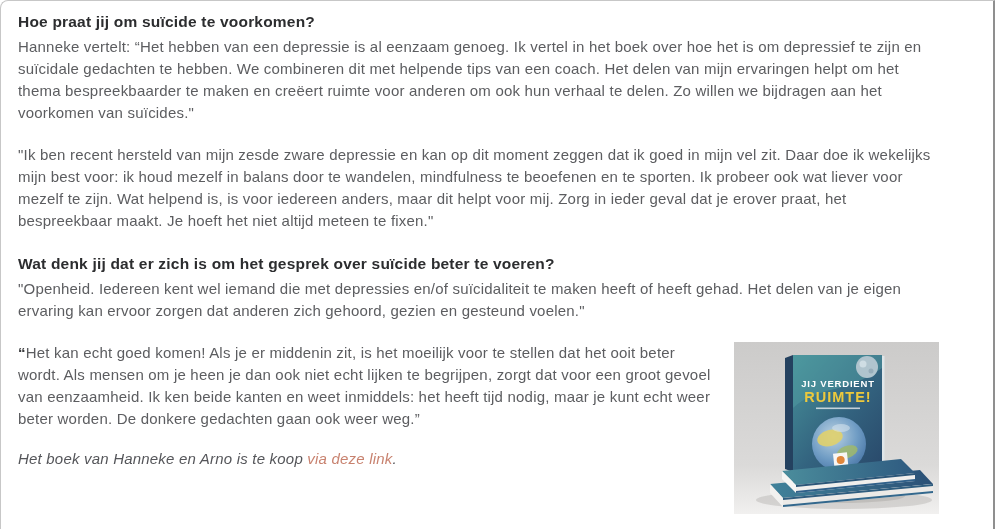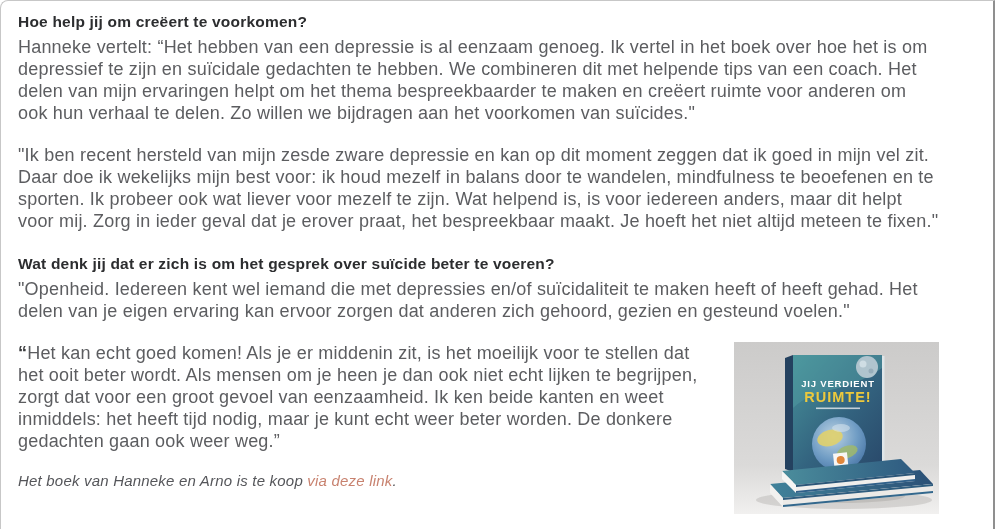--- a/index.html
+++ b/index.html
@@ -19,21 +19,21 @@
   .content { padding: 9px 54px 0 17px; }
   h3.q {
     font-size: 15.5px;
     font-weight: bold;
     color: #2c2d2f;
     letter-spacing: 0.2px;
     line-height: 23px;
     margin: 0;
   }
   p.a {
-    font-size: 18px;
+    font-size: 15px;
     color: #5c5d60;
     letter-spacing: 0.2px;
     line-height: 22px;
     margin: 3px 0 20px 0;
   }
   .lead-quote { font-weight: bold; color: #3a3b3d; }
   .footer-note {
     font-size: 15px;
     font-style: italic;
     color: #55565a;
@@ -51,21 +51,21 @@
   .svg-title-1 { font-family: "Liberation Sans", sans-serif; font-weight: bold; font-size: 9.5px; letter-spacing: 0.8px; }
   .svg-title-2 { font-family: "Liberation Sans", sans-serif; font-weight: bold; font-size: 14.5px; letter-spacing: 1px; }
 </style>
 </head>
 <body>
 
 <div class="page">
   <div class="content">
 
     <section>
-      <h3 class="q">Hoe help jij om creëert te voorkomen?</h3>
+      <h3 class="q">Hoe praat jij om suïcide te voorkomen?</h3>
       <p class="a">Hanneke vertelt: “Het hebben van een depressie is al eenzaam genoeg. Ik vertel in het boek over hoe het is om depressief te zijn en suïcidale gedachten te hebben. We combineren dit met helpende tips van een coach. Het delen van mijn ervaringen helpt om het thema bespreekbaarder te maken en creëert ruimte voor anderen om ook hun verhaal te delen. Zo willen we bijdragen aan het voorkomen van suïcides."</p>
     </section>
 
     <section>
       <p class="a">"Ik ben recent hersteld van mijn zesde zware depressie en kan op dit moment zeggen dat ik goed in mijn vel zit. Daar doe ik wekelijks mijn best voor: ik houd mezelf in balans door te wandelen, mindfulness te beoefenen en te sporten. Ik probeer ook wat liever voor mezelf te zijn. Wat helpend is, is voor iedereen anders, maar dit helpt voor mij. Zorg in ieder geval dat je erover praat, het bespreekbaar maakt. Je hoeft het niet altijd meteen te fixen."</p>
     </section>
 
     <section>
       <h3 class="q">Wat denk jij dat er zich is om het gesprek over suïcide beter te voeren?</h3>
       <p class="a">"Openheid. Iedereen kent wel iemand die met depressies en/of suïcidaliteit te maken heeft of heeft gehad. Het delen van je eigen ervaring kan ervoor zorgen dat anderen zich gehoord, gezien en gesteund voelen."</p>

